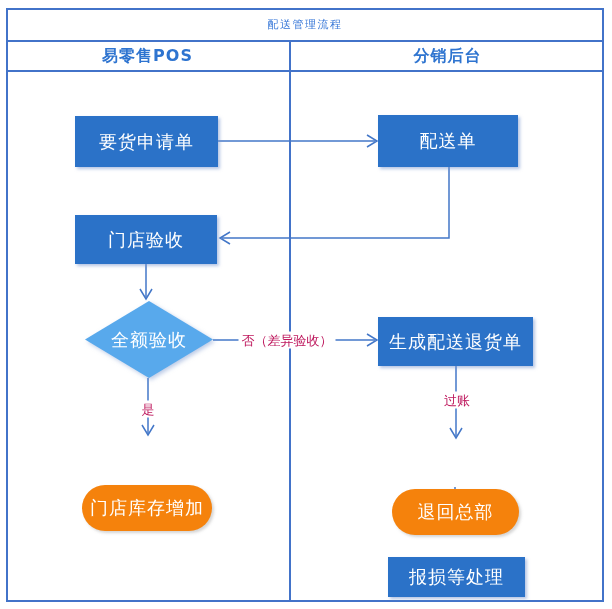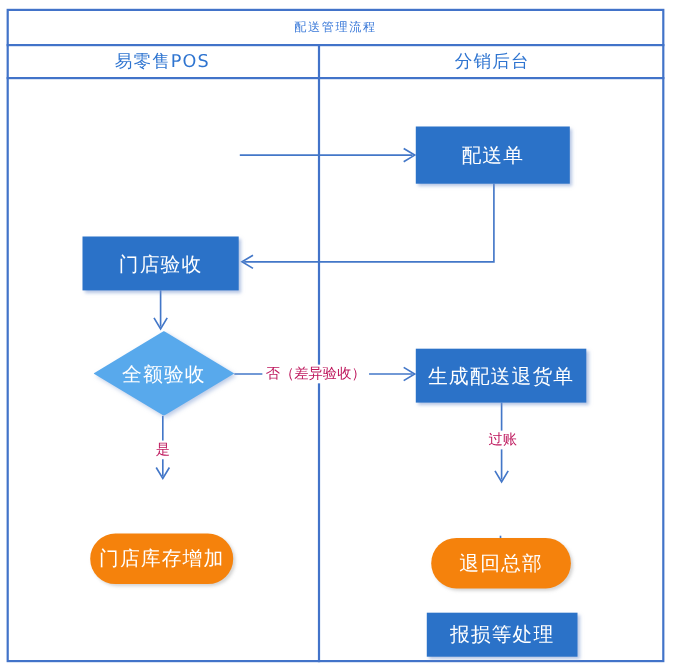--- a/index.html
+++ b/index.html
@@ -12,21 +12,21 @@
     border:2px solid #4273C9;box-sizing:border-box;}
   .grid-line{position:absolute;background:#4273C9;}
   .line-title{left:6px;top:40px;width:598px;height:2px;}
   .line-header{left:6px;top:70px;width:598px;height:2px;}
   .line-lane{left:289px;top:40px;width:2px;height:562px;}
   
   .title{position:absolute;left:6px;top:8px;width:598px;height:32px;
     display:flex;align-items:center;justify-content:center;
     color:#3A79D8;font-size:11px;letter-spacing:1.5px;}
   .lane-header{position:absolute;top:42px;height:28px;display:flex;align-items:center;
-    justify-content:center;color:#2E74D0;font-size:16px;font-weight:normal;letter-spacing:1px;}
+    justify-content:center;color:#2E74D0;font-size:16px;font-weight:bold;letter-spacing:1px;}
   .lane-header.left{left:6px;width:283px;}
   .lane-header.right{left:291px;width:313px;text-align:right;}
   
   svg.connectors{position:absolute;left:0;top:0;width:612px;height:609px;pointer-events:none;}
   svg.connectors path{stroke:#4377C8;stroke-width:1.5;fill:none;}
   
   .node{position:absolute;display:flex;align-items:center;justify-content:center;
     color:#ffffff;font-size:18px;letter-spacing:1px;text-align:center;}
   .proc{background:#2B72C8;box-shadow:2px 2px 3px rgba(120,150,205,0.55);}
   .term{background:#F5820C;border-radius:23px;box-shadow:2px 2px 3px rgba(160,160,160,0.45);margin-top:48px;}
@@ -83,20 +83,21 @@
     <path d="M148,378 L148,433"></path>
     <path d="M142,425 L148,435 L154,425"></path>
 
     <path d="M456,366 L456,436"></path>
     <path d="M450,428 L456,438 L462,428"></path>
 
     <path d="M455,487 L455,529"></path>
     <path d="M449,521 L455,531 L461,521"></path>
   </svg>
 
+  <div class="node proc n-request">要货申请单</div>
   <div class="node proc n-delivery">配送单</div>
   <div class="node proc n-store-check">门店验收</div>
 
   <div class="diamond-wrap">
     <div class="diamond">全额验收</div>
   </div>
 
   <div class="node proc n-return-order">生成配送退货单</div>
   <div class="node term n-inventory">门店库存增加</div>
   <div class="node term n-return-hq">退回总部</div>

